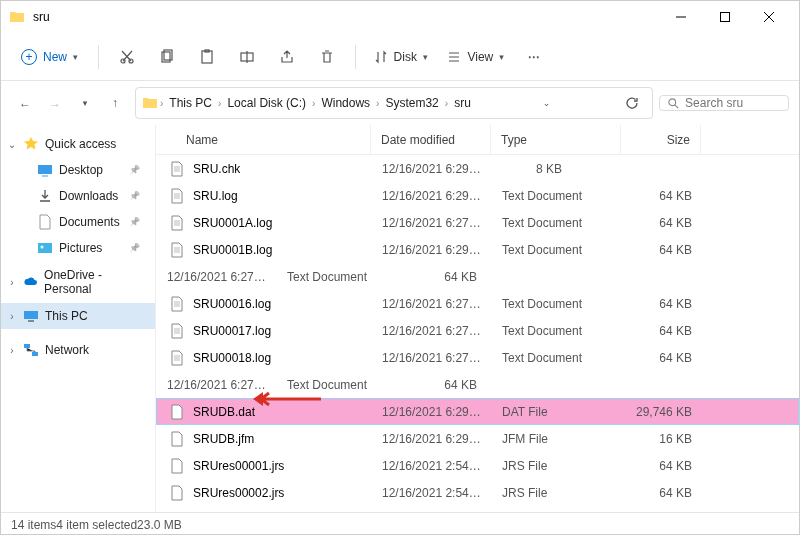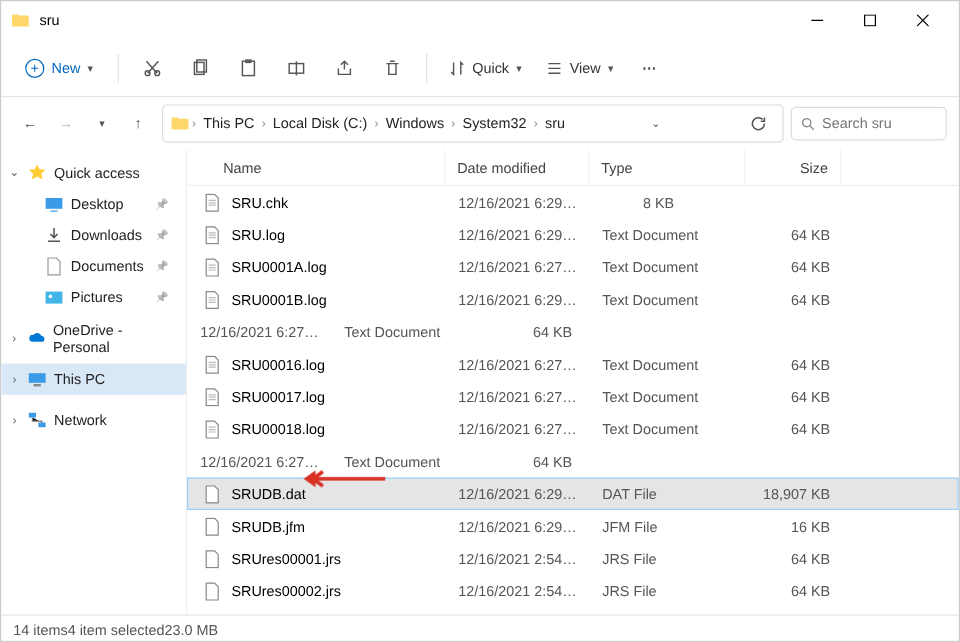--- a/index.html
+++ b/index.html
@@ -16,38 +16,38 @@
 .tb-icon { width:36px; height:32px; display:flex; align-items:center; justify-content:center; color:#555; border-radius:4px; }
 .tb-label-btn { display:flex; align-items:center; gap:6px; padding:4px 8px; color:#333; border-radius:4px; }
 .navbar { height: 44px; display:flex; align-items:center; padding: 0 10px; gap: 6px; }
 .nav-arrows { display:flex; gap:2px; }
 .nav-btn { width:28px; height:28px; display:flex; align-items:center; justify-content:center; color:#555; border-radius:4px; }
 .nav-btn.disabled { color:#bbb; }
 .addr-bar { flex:1; height:32px; border:1px solid #ddd; border-radius:4px; display:flex; align-items:center; padding:0 6px; gap:2px; background:#fff; }
 .addr-bar .crumb { padding:2px 4px; color:#222; display:flex; align-items:center; gap:4px; }
 .addr-bar .sep { color:#888; font-size:10px; }
 .addr-ref { width:28px; height:28px; display:flex; align-items:center; justify-content:center; margin-left:auto; color:#555; }
-.search-box { width:130px; height:28px; border:1px solid #ddd; border-radius:4px; display:flex; align-items:center; padding:0 8px; gap:6px; color:#777; }
+.search-box { width:130px; height:16px; border:1px solid #ddd; border-radius:4px; display:flex; align-items:center; padding:0 8px; gap:6px; color:#777; }
 .search-box input { border:none; outline:none; width:100%; font-size:12px; color:#333; }
 .body-area { display:flex; height: calc(535px - 32px - 48px - 44px - 24px); }
 .sidebar { width:155px; border-right:1px solid #eee; padding:6px 0; overflow:hidden; }
 .side-item { display:flex; align-items:center; gap:6px; padding:4px 6px 4px 18px; color:#222; height:26px; }
 .side-item .chev { width:10px; text-align:center; color:#666; margin-left:-12px; font-size:10px; }
 .side-item.selected { background:#d9e8f7; }
 .side-item.pinned::after { content:"📌"; font-size:9px; color:#999; filter:grayscale(1) opacity(0.5); margin-left:auto; margin-right:8px; }
 .file-pane { flex:1; display:flex; flex-direction:column; overflow:hidden; }
 .col-head { display:flex; border-bottom:1px solid #eee; height:30px; align-items:center; color:#444; }
 .col-head > div { padding:0 10px; border-right:1px solid #f0f0f0; height:100%; display:flex; align-items:center; }
 .c-name { width:215px; padding-left:30px !important; }
 .c-date { width:120px; }
 .c-type { width:130px; }
 .c-size { width:80px; text-align:right; justify-content:flex-end; }
 .rows { flex:1; overflow-y:auto; }
 .row { display:flex; height:27px; align-items:center; border:1px solid transparent; }
-.row.selected { background:#e5e5e5; border:1px solid #99d1ff; }
+.row.selected { background:#f9a8d4; border:1px solid #99d1ff; }
 .row > div { padding:0 10px; white-space:nowrap; overflow:hidden; text-overflow:ellipsis; }
 .r-name { width:215px; display:flex; align-items:center; gap:8px; padding-left:12px !important; }
 .r-date { width:120px; color:#555; }
 .r-type { width:130px; color:#555; }
 .r-size { width:80px; text-align:right; color:#555; }
 .file-ico { width:16px; height:16px; flex-shrink:0; }
 .statusbar { height:24px; border-top:1px solid #e5e5e5; display:flex; align-items:center; padding:0 10px; gap:0; color:#555; font-size:11px; }
 .annot-arrow { position:absolute; left:250px; top:388px; pointer-events:none; }
 .folder-svg { fill:#ffd76b; }
 .doc-svg { fill:#fff; stroke:#999; stroke-width:1; }
@@ -120,21 +120,21 @@
   <div class="tb-icon">
       <svg width="16" height="16" viewBox="0 0 16 16" fill="none" stroke="#555" stroke-width="1.2">
         <path d="M3 4h10M5 4v9h6V4M6 2h4"></path>
       </svg>
     </div>
   <div class="tb-sep"></div>
   <div class="tb-label-btn">
     <svg width="14" height="14" viewBox="0 0 14 14" fill="none" stroke="#555" stroke-width="1.2">
         <path d="M4 2v10l-2-2M10 12V2l2 2"></path>
       </svg>
-    <span>Quick</span>
+    <span>Disk</span>
     <span class="chev-down">▾</span>
   </div>
   <div class="tb-label-btn">
     <svg width="14" height="14" viewBox="0 0 14 14" fill="none" stroke="#555" stroke-width="1.2">
         <path d="M2 3h10M2 7h10M2 11h10"></path>
       </svg>
     <span>View</span>
     <span class="chev-down">▾</span>
   </div>
   <div class="tb-icon" style="font-weight:bold;">⋯</div>
@@ -348,21 +348,21 @@
         </div>
         <div class="row selected">
           <div class="r-name">
             <svg class="file-ico" viewBox="0 0 16 16">
               <path fill="#fff" stroke="#888" d="M3 1h7l3 3v11H3z"></path>
             </svg>
             <span>SRUDB.dat</span>
           </div>
           <div class="r-date">12/16/2021 6:29 PM</div>
           <div class="r-type">DAT File</div>
-          <div class="r-size">18,907 KB</div>
+          <div class="r-size">29,746 KB</div>
         </div>
         <div class="row">
           <div class="r-name">
             <svg class="file-ico" viewBox="0 0 16 16">
               <path fill="#fff" stroke="#888" d="M3 1h7l3 3v11H3z"></path>
             </svg>
             <span>SRUDB.jfm</span>
           </div>
           <div class="r-date">12/16/2021 6:29 PM</div>
           <div class="r-type">JFM File</div>

